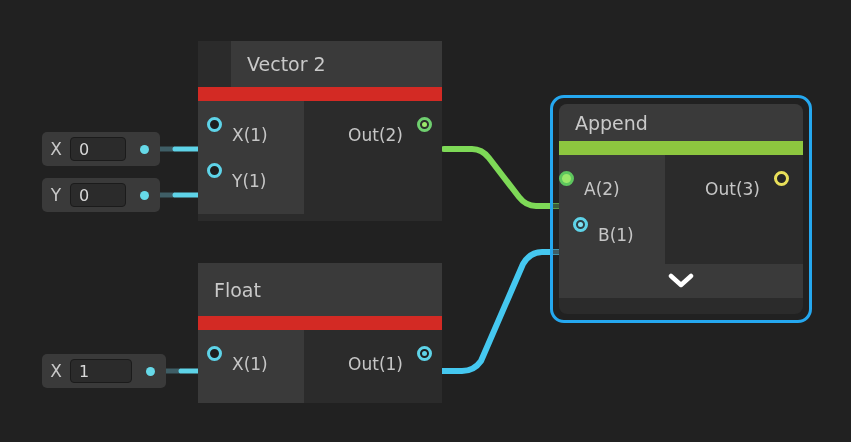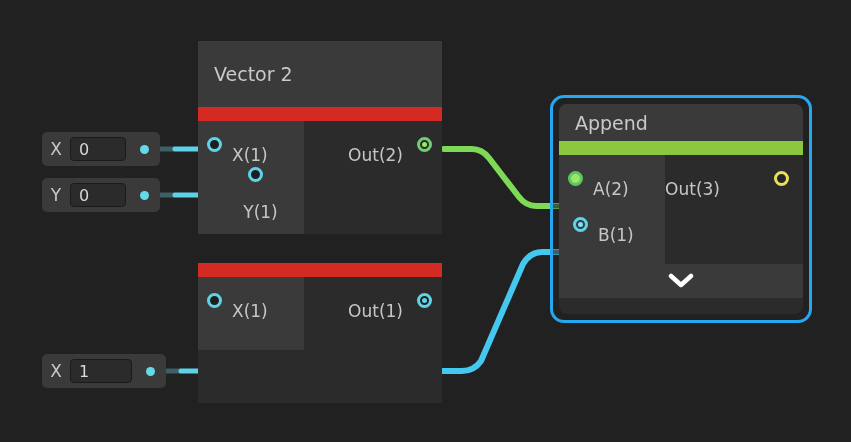--- a/index.html
+++ b/index.html
@@ -242,43 +242,44 @@
     <span class="vw-dot"></span>
   </div>
 
   <div class="value-widget" style="left:42px; top:354px; width:124px;">
     <span class="vw-label">X</span>
     <span class="vw-input" style="width:62px;">1</span>
     <span class="vw-dot"></span>
   </div>
 
   <div class="node" style="left:198px; top:41px; width:244px; height:180px;">
-    <div class="node-header" style="height:66px;">Vector 2</div>
+    <div class="node-header" style="height:46px;margin-left:33px;">Vector 2</div>
     <div class="node-accent" style="background:#d32a24;"></div>
     <div class="node-body" style="height:113px;">
       <div class="port-col-in" style="width:106px;">
         <div class="port-row in" style="height:46px; padding-left:9px;">
           <span class="port-ring cyan-hollow"></span>
           <span class="port-label">X(1)</span>
         </div>
-        <div class="port-row in" style="height:46px; padding-left:9px;flex-direction:column;">
+        <div class="port-row in" style="height:46px; padding-left:9px;">
           <span class="port-ring cyan-hollow"></span>
           <span class="port-label">Y(1)</span>
         </div>
       </div>
       <div class="port-col-out">
         <div class="port-row out" style="height:46px; padding-right:10px;">
           <span class="port-label">Out(2)</span>
           <span class="port-ring green-dot"></span>
         </div>
       </div>
     </div>
   </div>
 
   <div class="node" style="left:198px; top:263px; width:244px; height:140px;">
+    <div class="node-header" style="height:53px;">Float</div>
     <div class="node-accent" style="background:#d32a24;"></div>
     <div class="node-body" style="height:73px;">
       <div class="port-col-in" style="width:106px;">
         <div class="port-row in" style="height:46px; padding-left:9px;">
           <span class="port-ring cyan-hollow"></span>
           <span class="port-label">X(1)</span>
         </div>
       </div>
       <div class="port-col-out">
         <div class="port-row out" style="height:46px; padding-right:10px;padding-left:28px;">
@@ -289,31 +290,31 @@
     </div>
   </div>
 
   <div class="sel-outline" style="left:550px; top:95px; width:262px; height:228px;"></div>
 
   <div class="node selected" style="left:559px; top:104px; width:244px; height:210px;">
     <div class="node-header" style="height:37px;">Append</div>
     <div class="node-accent" style="background:#8dc63f;"></div>
     <div class="node-body" style="height:109px;">
       <div class="port-col-in" style="width:106px;">
-        <div class="port-row in" style="height:46px; padding-left:9px;">
+        <div class="port-row in" style="height:46px; ">
           <span class="port-ring green-filled"></span>
           <span class="port-label">A(2)</span>
         </div>
         <div class="port-row in" style="height:46px; padding-left:14px;">
           <span class="port-ring cyan-filled"></span>
           <span class="port-label">B(1)</span>
         </div>
       </div>
       <div class="port-col-out">
-        <div class="port-row out" style="height:46px; padding-right:14px;gap:40px;">
+        <div class="port-row out" style="height:46px; padding-right:14px;">
           <span class="port-label">Out(3)</span>
           <span class="port-ring yellow-hollow"></span>
         </div>
       </div>
     </div>
     <div class="node-footer" style="height:34px;">
       <svg class="chevron" width="26" height="16" viewBox="0 0 26 16">
         <path d="M 3 3 L 13 12 L 23 3" stroke="#ffffff" stroke-width="4.5" fill="none" stroke-linecap="round" stroke-linejoin="round"></path>
       </svg>
     </div>

